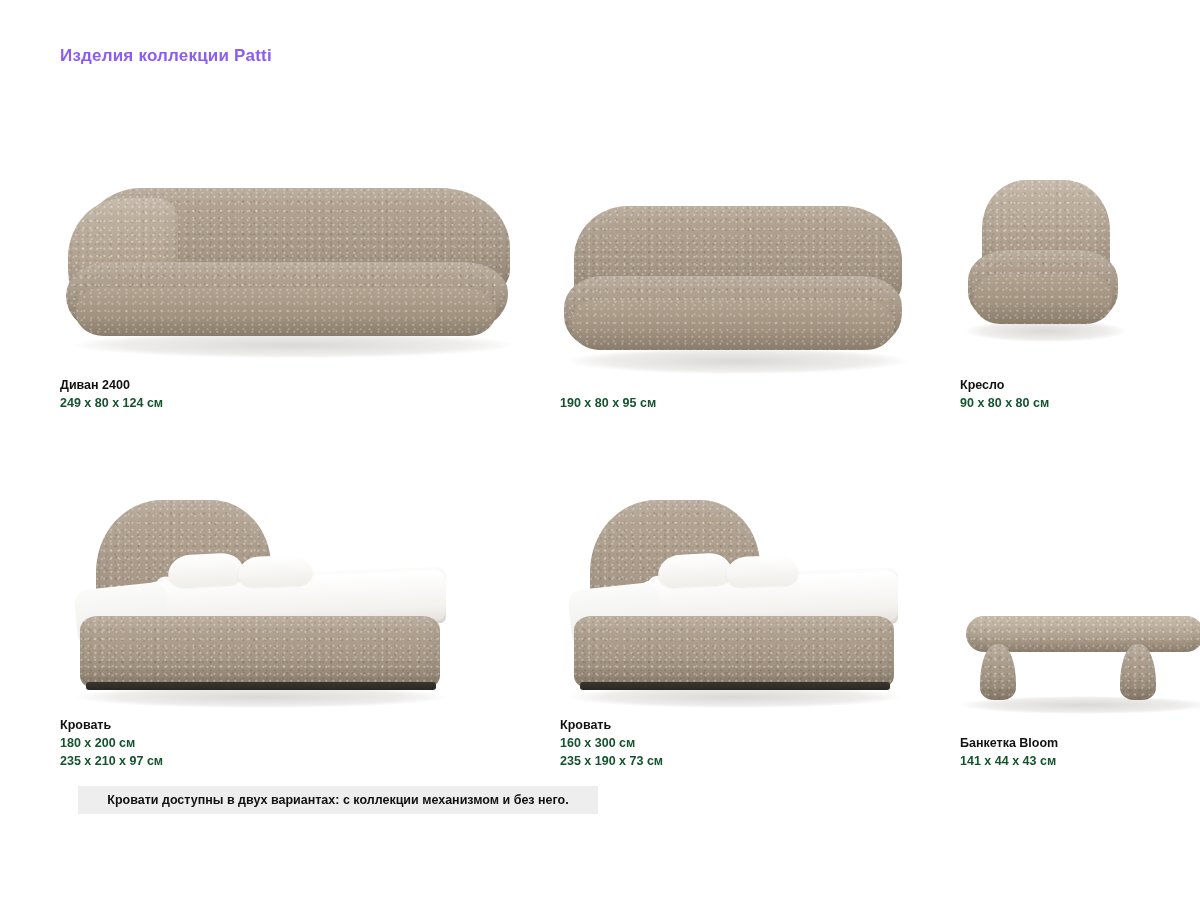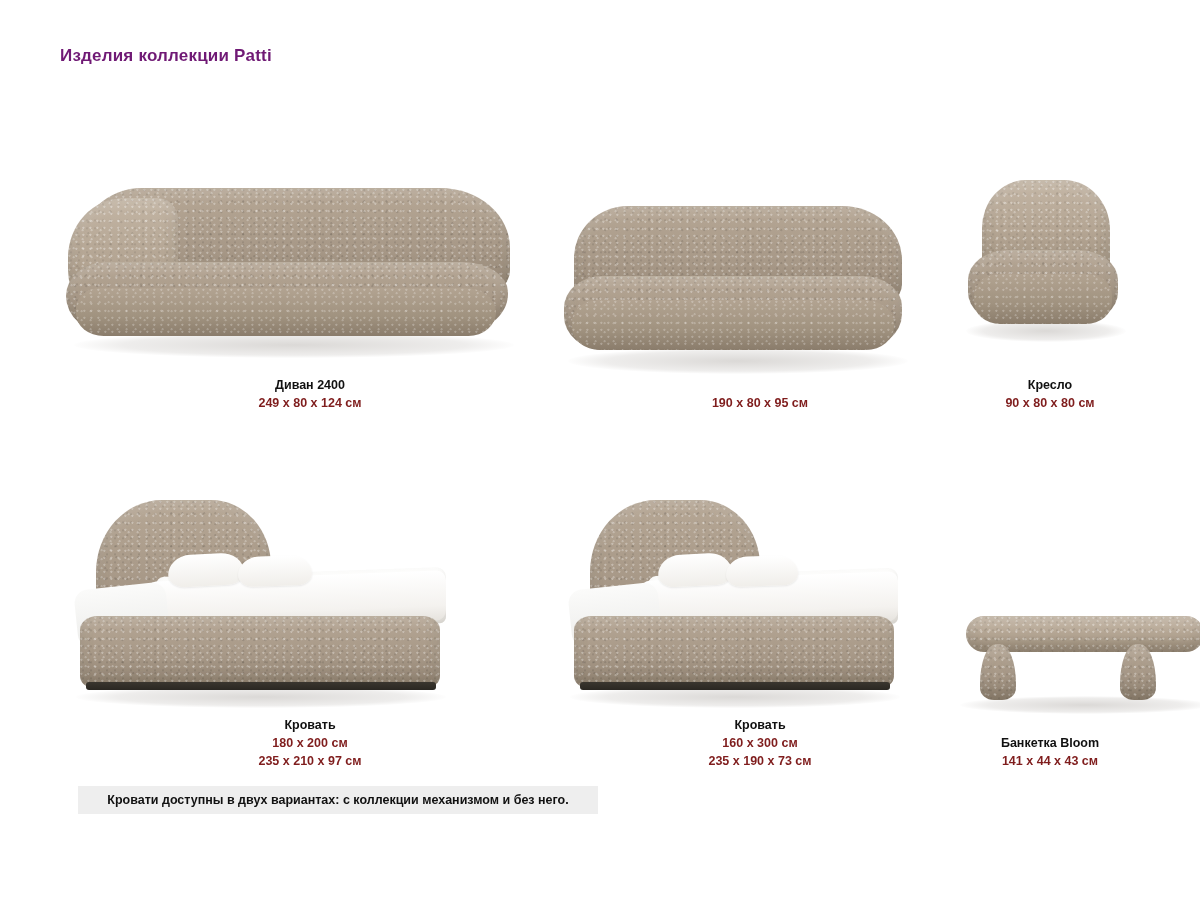--- a/index.html
+++ b/index.html
@@ -18,29 +18,28 @@
     height: 900px;
     padding: 0;
   }
   .page-title {
     position: absolute;
     left: 60px;
     top: 46px;
     font-size: 17px;
     font-weight: bold;
     letter-spacing: 0.2px;
-    color: #701a75;
+    color: #8b5cf6;
   }
 
   
   .row {
     position: absolute;
     left: 60px;
     width: 1080px;
-    text-align: center;
   }
   .row-1 { top: 170px; }
   .row-2 { top: 490px; }
 
   .cells {
     display: flex;
     align-items: flex-end;
   }
   .cell { position: relative; }
   .cell-a { width: 500px; }
@@ -53,21 +52,21 @@
     height: 190px;
   }
   .art-beds { height: 210px; }
 
   .caption {
     margin-top: 16px;
     font-size: 12.5px;
     line-height: 18px;
   }
   .caption .name { font-weight: bold; color: #111; }
-  .caption .dim { font-weight: bold; color: #7f1d1d; }
+  .caption .dim { font-weight: bold; color: #14532d; }
 
   
   .piece { position: absolute; }
   .shadow {
     position: absolute;
     background: radial-gradient(ellipse at 50% 50%, rgba(90,80,70,0.22) 0%, rgba(90,80,70,0.10) 55%, rgba(90,80,70,0) 72%);
     border-radius: 50%;
   }
 
   

